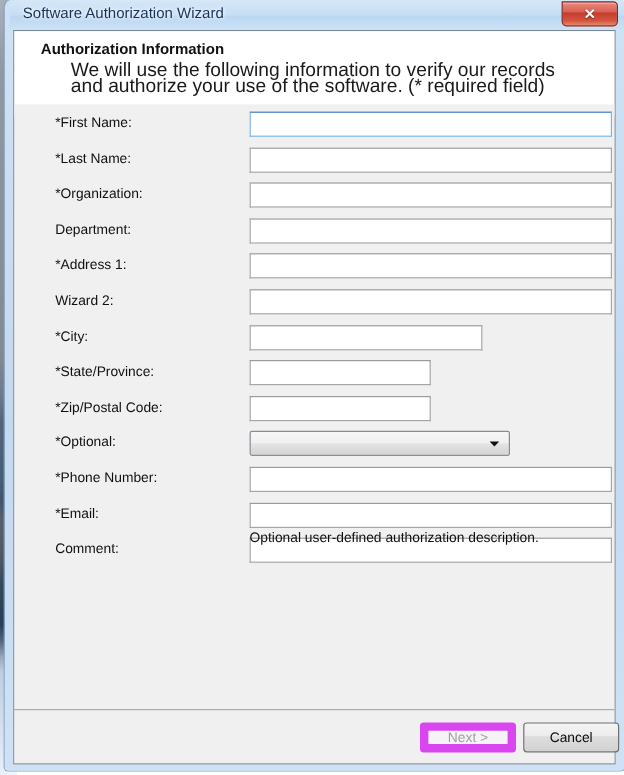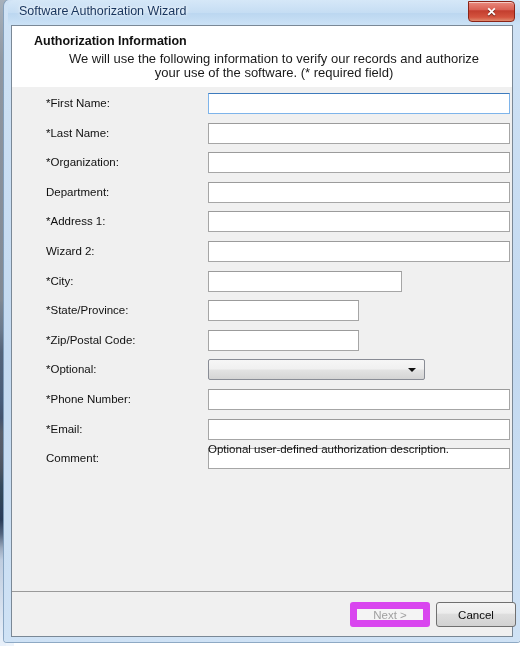--- a/index.html
+++ b/index.html
@@ -135,24 +135,23 @@
     position: absolute;
     left: 22px; top: 8px;
     font-size: 12.5px;
     font-weight: bold;
     color: #111111;
   }
   #header-sub {
     position: absolute;
     left: 47px; top: 26px;
     width: 430px;
-    font-size: 13px;
+    font-size: 16px;
     color: #1a1a1a;
     line-height: 14px;
-    text-align: center;
   }
 
   
   #form-area {
     position: absolute;
     left: 0; top: 61px;
     width: 500px; height: 505px;
     background: #f0f0f0;
   }
   .row {

